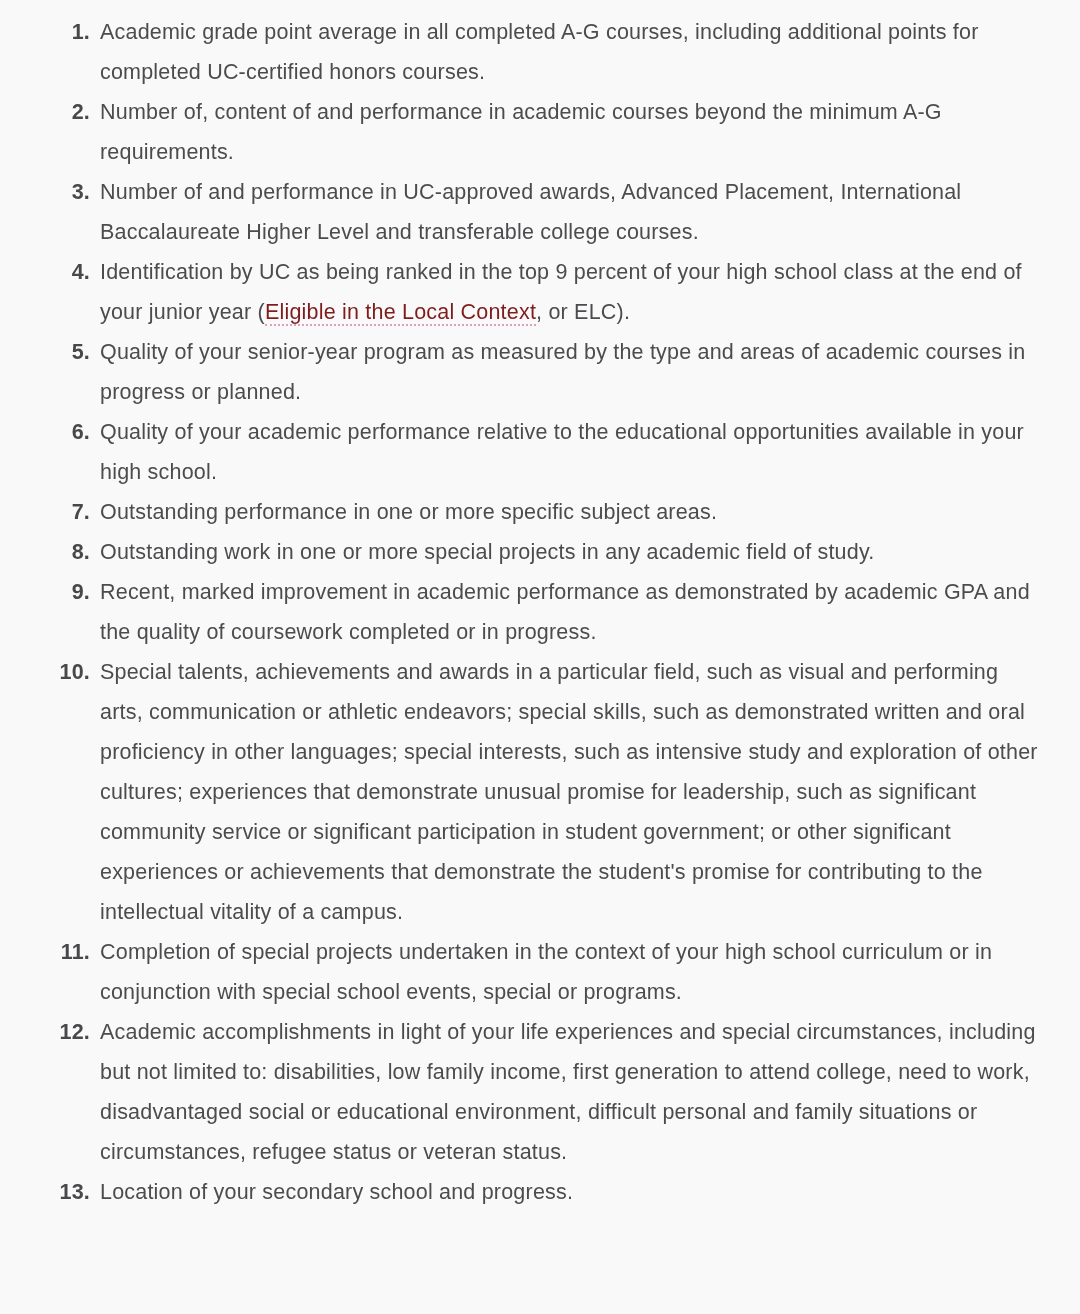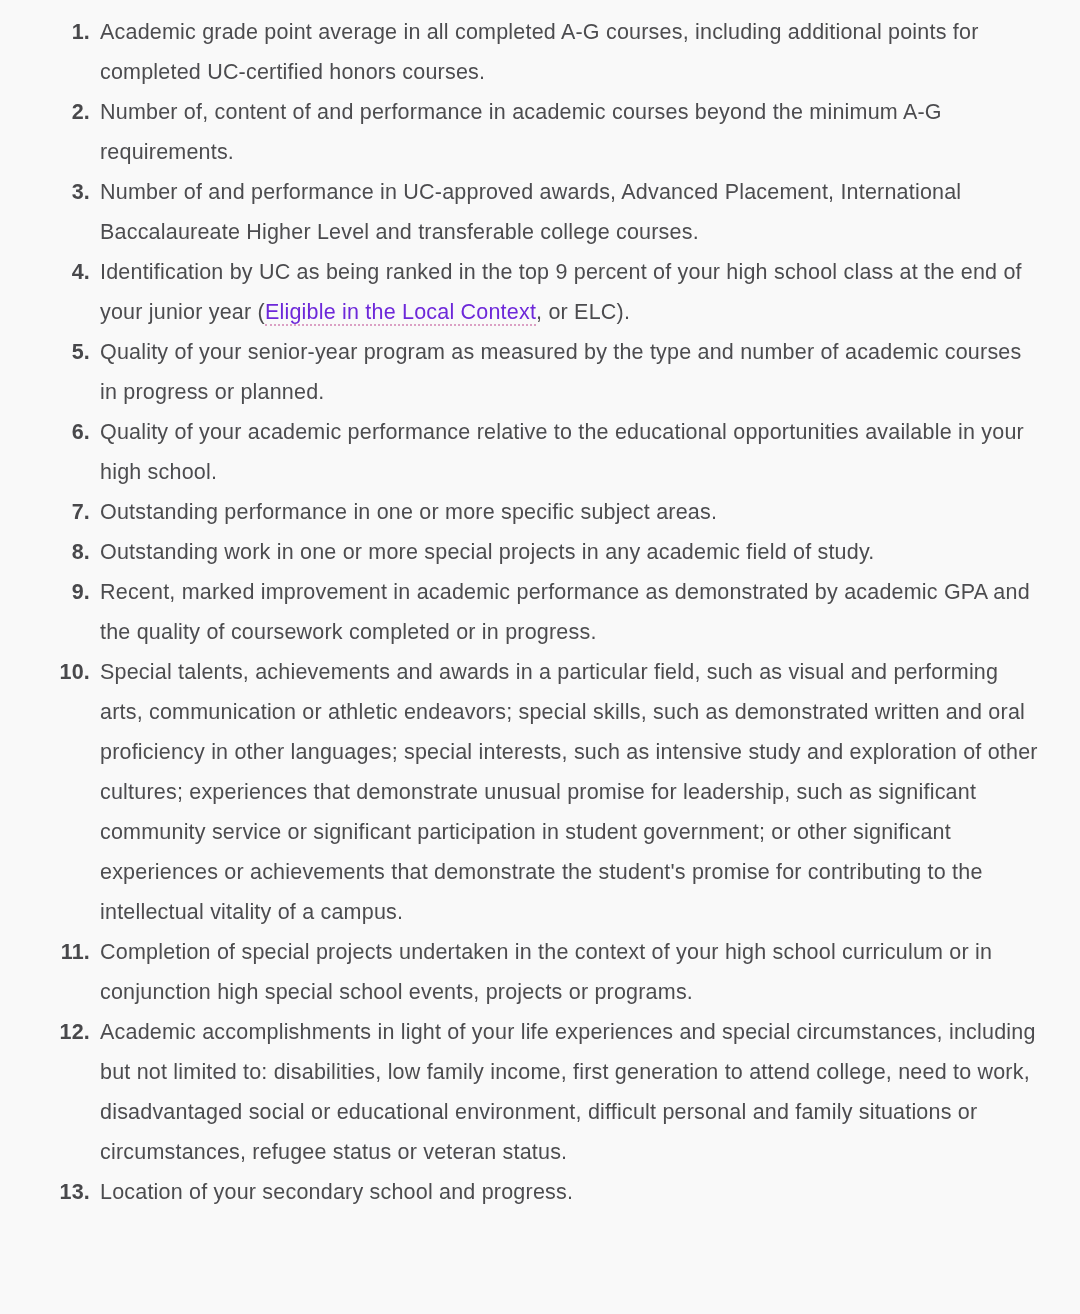--- a/index.html
+++ b/index.html
@@ -34,38 +34,38 @@
   ol.factors li::before {
     content: counter(factor) ".";
     position: absolute;
     left: -56px;
     width: 46px;
     text-align: right;
     font-weight: 700;
     color: #48484b;
   }
   a.pink-link {
-    color: #6d28d9;
+    color: #7f1d1d;
     text-decoration: none;
     border-bottom: 2px dotted #dba0c4;
     cursor: pointer;
   }
 </style>
 </head>
 <body>
 
 <div class="content">
   <ol class="factors">
     <li><span>Academic grade point average in all completed A-G courses, including additional points for completed UC-certified honors courses.</span></li>
     <li><span>Number of, content of and performance in academic courses beyond the minimum A-G requirements.</span></li>
     <li><span>Number of and performance in UC-approved awards, Advanced Placement, International Baccalaureate Higher Level and transferable college courses.</span></li>
     <li><span>Identification by UC as being ranked in the top 9 percent of your high school class at the end of your junior year (</span><a class="pink-link">Eligible in the Local Context</a><span>, or ELC).</span></li>
-    <li><span>Quality of your senior-year program as measured by the type and number of academic courses in progress or planned.</span></li>
+    <li><span>Quality of your senior-year program as measured by the type and areas of academic courses in progress or planned.</span></li>
     <li><span>Quality of your academic performance relative to the educational opportunities available in your high school.</span></li>
     <li><span>Outstanding performance in one or more specific subject areas.</span></li>
     <li><span>Outstanding work in one or more special projects in any academic field of study.</span></li>
     <li><span>Recent, marked improvement in academic performance as demonstrated by academic GPA and the quality of coursework completed or in progress.</span></li>
     <li><span>Special talents, achievements and awards in a particular field, such as visual and performing arts, communication or athletic endeavors; special skills, such as demonstrated written and oral proficiency in other languages; special interests, such as intensive study and exploration of other cultures; experiences that demonstrate unusual promise for leadership, such as significant community service or significant participation in student government; or other significant experiences or achievements that demonstrate the student's promise for contributing to the intellectual vitality of a campus.</span></li>
-    <li><span>Completion of special projects undertaken in the context of your high school curriculum or in conjunction high special school events, projects or programs.</span></li>
+    <li><span>Completion of special projects undertaken in the context of your high school curriculum or in conjunction with special school events, special or programs.</span></li>
     <li><span>Academic accomplishments in light of your life experiences and special circumstances, including but not limited to: disabilities, low family income, first generation to attend college, need to work, disadvantaged social or educational environment, difficult personal and family situations or circumstances, refugee status or veteran status.</span></li>
     <li><span>Location of your secondary school and progress.</span></li>
   </ol>
 </div>
 
 </body></html>

